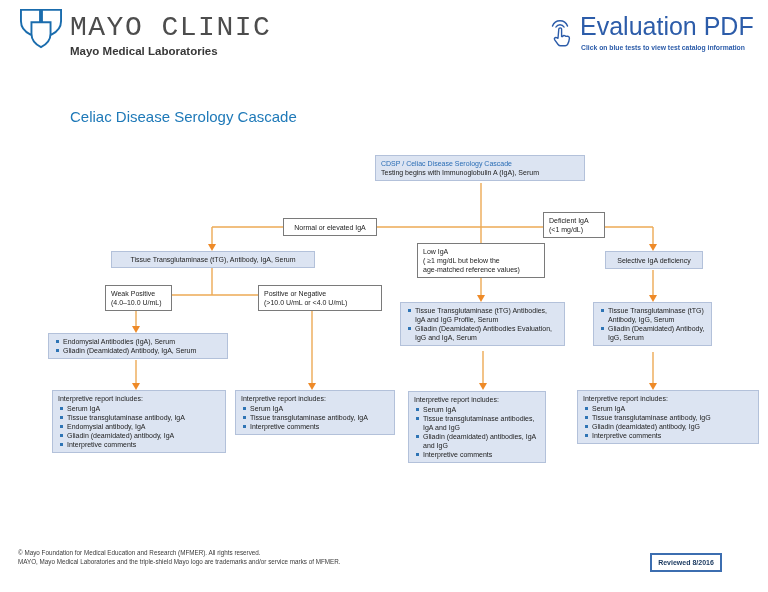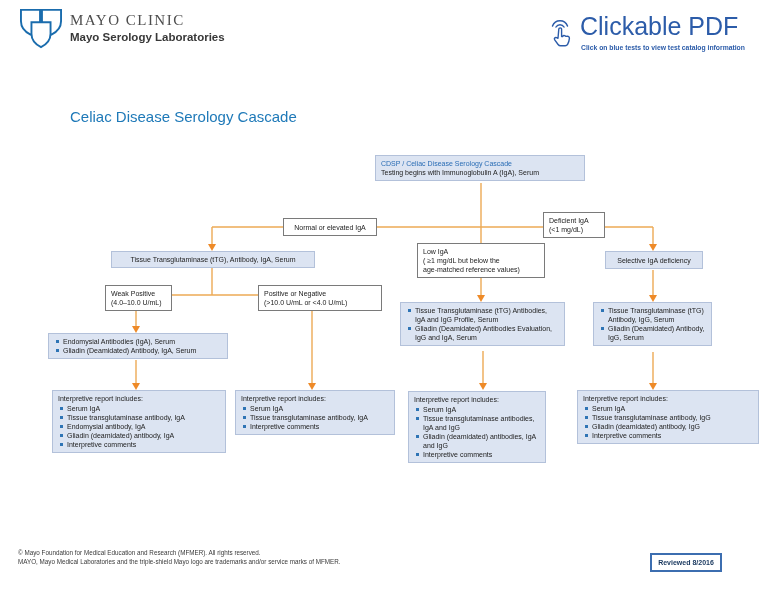--- a/index.html
+++ b/index.html
@@ -3,21 +3,21 @@
 <meta charset="utf-8">
 <style>
   html,body{margin:0;padding:0;background:#e8e8e8;}
   .page{position:relative;width:768px;height:592px;background:#ffffff;overflow:hidden;
         font-family:"Liberation Sans",sans-serif;color:#222;}
   svg{display:block;}
 
   
   .logo-shield{position:absolute;left:18px;top:8px;}
   .brand-text{position:absolute;left:70px;top:12px;}
-  .brand-title{font-family:Liberation Serif, serif;font-size:15px;letter-spacing:1.5px;color:#4d4d4d;}
+  .brand-title{font-family:Liberation Mono, monospace;font-size:28px;letter-spacing:1.5px;color:#4d4d4d;}
   .brand-subtitle{font-size:11.5px;font-weight:bold;color:#383838;margin-top:2px;}
   .pdf-block{position:absolute;left:544px;top:8px;width:210px;}
   .pdf-icon{position:absolute;left:2px;top:8px;}
   .pdf-title{position:absolute;left:36px;top:4px;font-size:25px;color:#2c5ca9;}
   .pdf-sub{position:absolute;left:37px;top:36px;font-size:6.8px;font-weight:bold;color:#2c5ca9;white-space:nowrap;}
 
   
   .page-title{position:absolute;left:70px;top:108px;font-size:15px;color:#1e79b8;}
 
   
@@ -47,34 +47,34 @@
     <svg width="46" height="42" viewBox="0 0 48 44">
       <g fill="#ffffff" stroke="#1a6cad" stroke-width="2">
         <path d="M3,2 H23 V14 C23,22 17,26 13,28 C9,26 3,22 3,14 Z"></path>
         <path d="M25,2 H45 V14 C45,22 39,26 35,28 C31,26 25,22 25,14 Z"></path>
         <path d="M14,15 H34 V27 C34,35 28,39 24,41 C20,39 14,35 14,27 Z"></path>
       </g>
     </svg>
   </div>
   <div class="brand-text">
     <div class="brand-title">MAYO CLINIC</div>
-    <div class="brand-subtitle">Mayo Serology Laboratories</div>
+    <div class="brand-subtitle">Mayo Medical Laboratories</div>
   </div>
 
   <div class="pdf-block">
     <div class="pdf-icon">
       <svg width="30" height="36" viewBox="0 0 30 36">
         <g fill="none" stroke="#2c5ca9" stroke-width="1.5" stroke-linecap="round">
           <path d="M6.5 10 A 8 8 0 0 1 21.5 10"></path>
           <path d="M10 11 A 4.6 4.6 0 0 1 18 11"></path>
         </g>
         <path d="M12.8 13 c0-1.5 2.8-1.5 2.8 0 v7.6 h0.9 c0.6-0.9 1.8-1.2 2.8-0.6 0.6 0.3 1.3 0.4 2 0.3 1.2-0.1 2.2 0.9 2.1 2.1 -0.2 2.4-0.8 4.2-1.8 6 -0.5 0.9-1.4 1.4-2.4 1.4 h-4.6 c-1 0-1.9-0.5-2.5-1.3 l-3.4-4.6 c-1-1.3 0.4-3 1.9-2.3 l1.4 0.7 z" fill="#ffffff" stroke="#2c5ca9" stroke-width="1.4" stroke-linejoin="round"></path>
       </svg>
     </div>
-    <div class="pdf-title">Clickable PDF</div>
+    <div class="pdf-title">Evaluation PDF</div>
     <div class="pdf-sub">Click on blue tests to view test catalog information</div>
   </div>
 
   <div class="page-title">Celiac Disease Serology Cascade</div>
 
   <svg class="connectors" width="768" height="592" viewBox="0 0 768 592">
     <g stroke="#edaa55" stroke-width="1.4" fill="none">
       <line x1="481" y1="183" x2="481" y2="296"></line>
       <line x1="212" y1="227" x2="653" y2="227"></line>
       <line x1="212" y1="227" x2="212" y2="245"></line>

